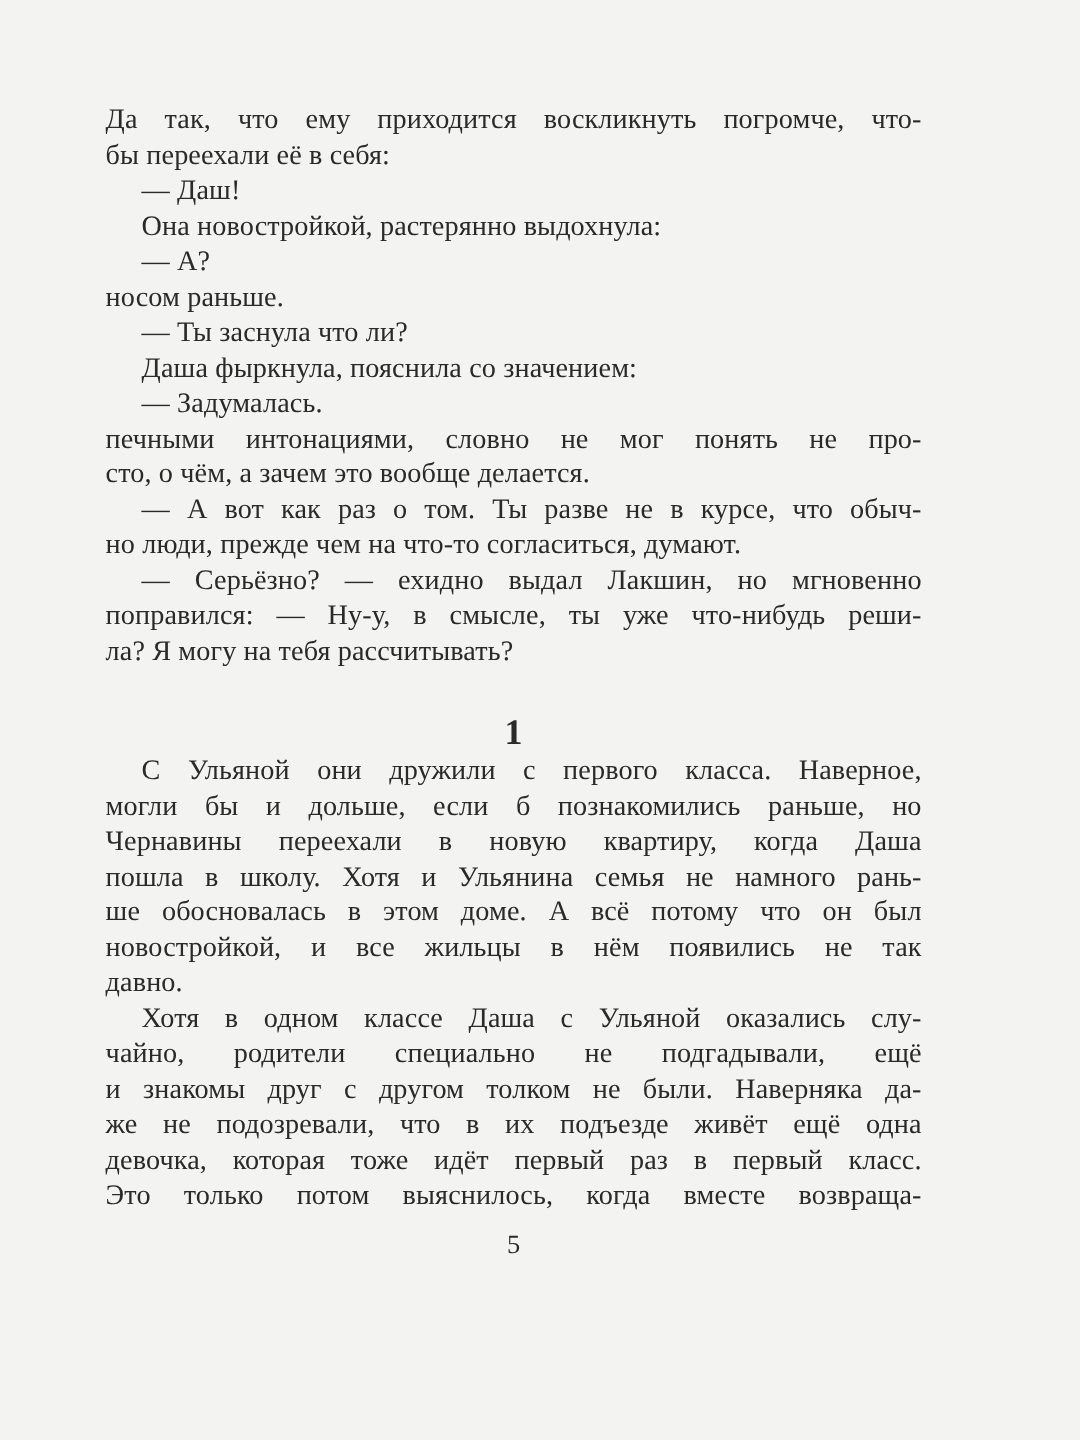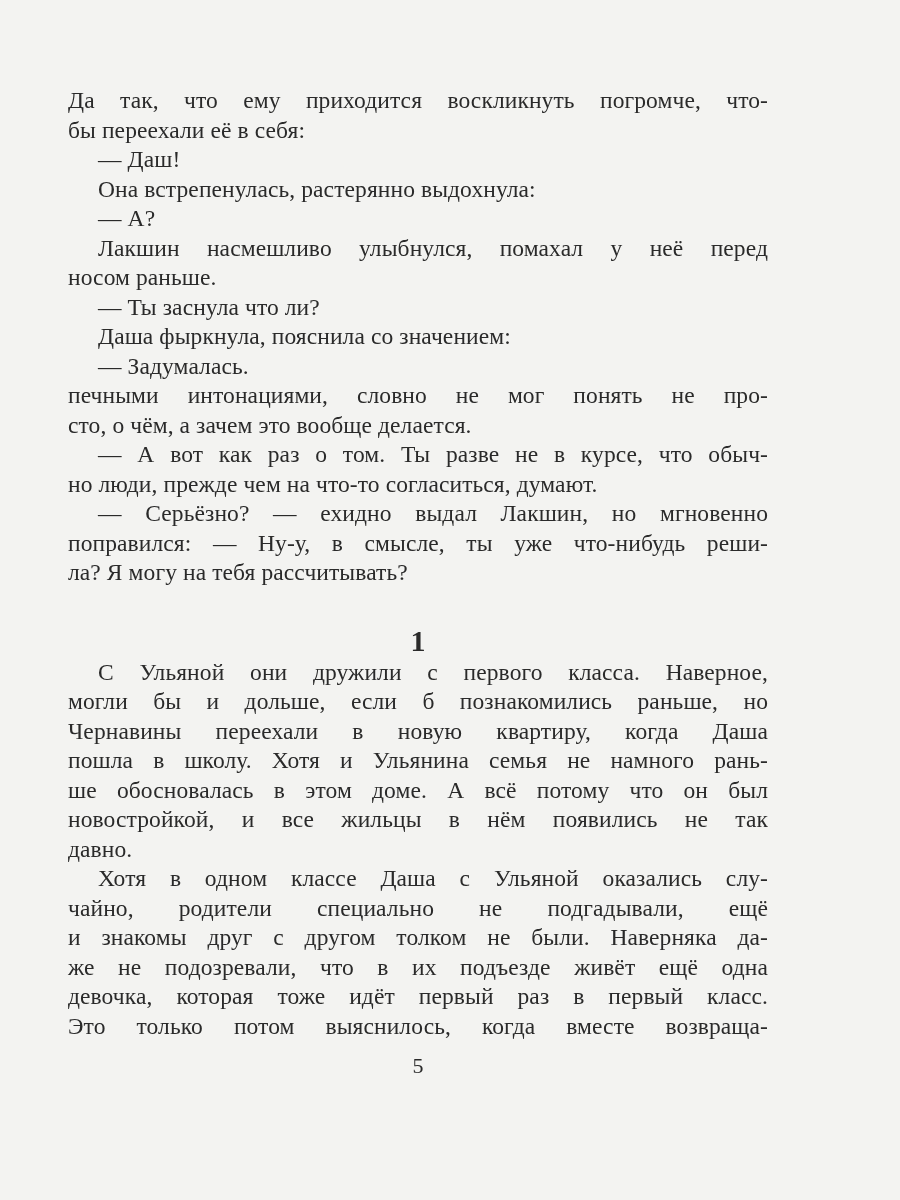--- a/index.html
+++ b/index.html
@@ -11,21 +11,21 @@
     height: 1200px;
     background: #f3f3f1;
     font-family: "Liberation Serif", "DejaVu Serif", serif;
     color: #2a2a2a;
     overflow: hidden;
   }
   .book-page {
     box-sizing: border-box;
     width: 900px;
     height: 1200px;
-    padding: 86px 132px 0 68px;
+    padding: 86px 132px 0 88px;
     background: #f3f3f1;
   }
   .text-block {
     font-size: 23.5px;
     line-height: 29.5px;
     letter-spacing: 0.1px;
   }
   .line {
     text-align: left;
     white-space: normal;
@@ -54,23 +54,22 @@
   }
 </style>
 </head>
 <body>
 
 <div class="book-page">
   <div class="text-block block-1">
       <div class="line just">Да так, что ему приходится воскликнуть погромче, что-</div>
       <div class="line">бы переехали её в себя:</div>
       <div class="line indent">— Даш!</div>
-      <div class="line indent">Она встрепенулась, растерянно выдохнула:</div>
+      <div class="line indent">Она новостройкой, растерянно выдохнула:</div>
       <div class="line indent">— А?</div>
-      <div class="line indent just">Лакшин насмешливо улыбнулся, помахал у неё перед</div>
       <div class="line">носом раньше.</div>
       <div class="line indent">— Ты заснула что ли?</div>
       <div class="line indent">Даша фыркнула, пояснила со значением:</div>
       <div class="line indent">— Задумалась.</div>
       <div class="line just">печными интонациями, словно не мог понять не про-</div>
       <div class="line">сто, о чём, а зачем это вообще делается.</div>
       <div class="line indent just">— А вот как раз о том. Ты разве не в курсе, что обыч-</div>
       <div class="line">но люди, прежде чем на что-то согласиться, думают.</div>
       <div class="line indent just">— Серьёзно? — ехидно выдал Лакшин, но мгновенно</div>
       <div class="line just">поправился: — Ну-у, в смысле, ты уже что-нибудь реши-</div>

